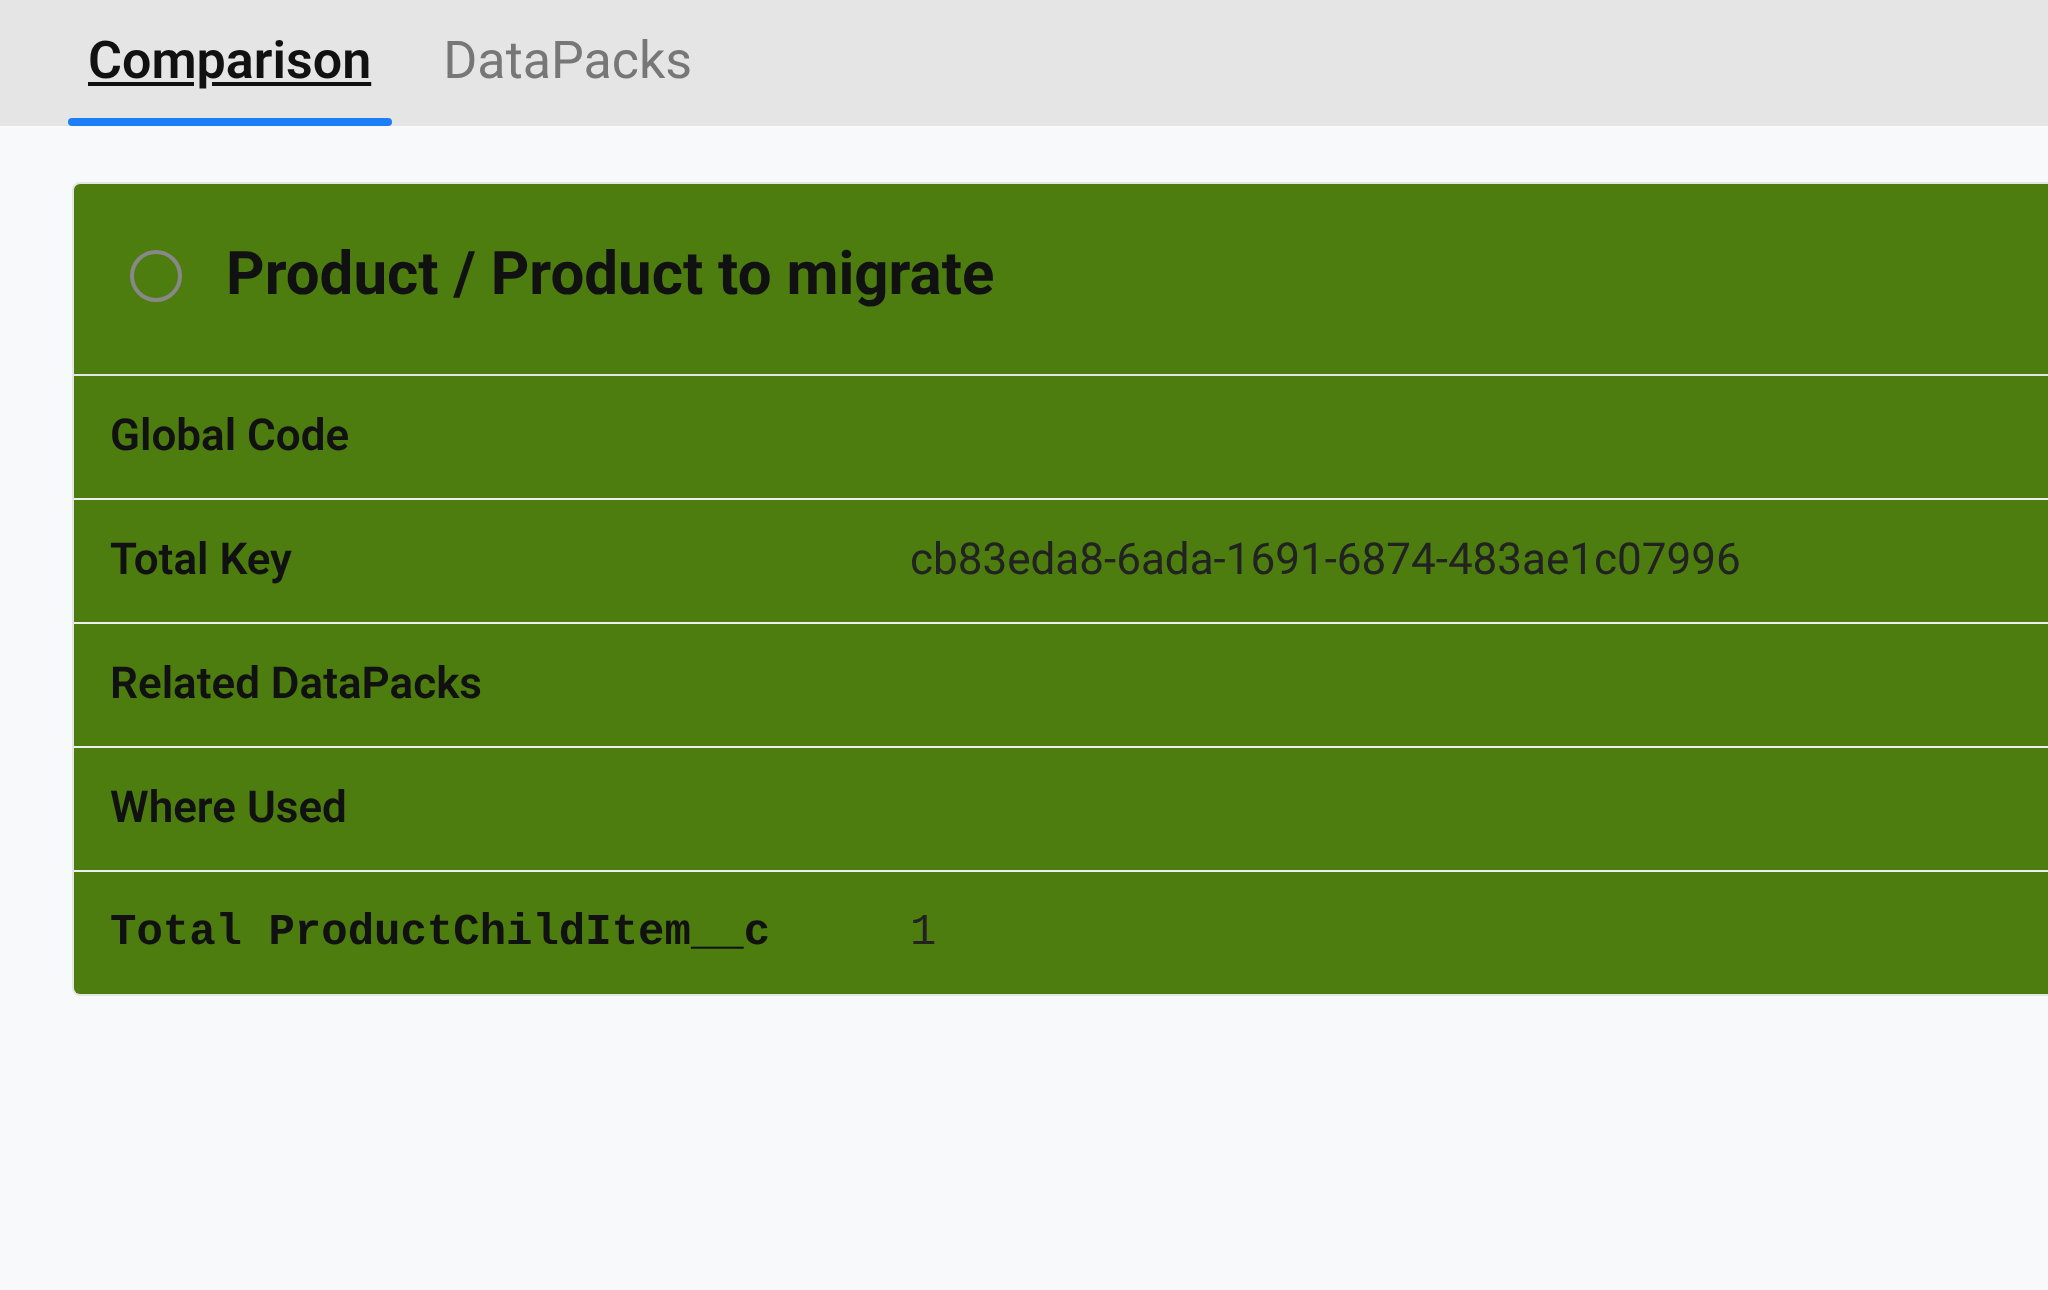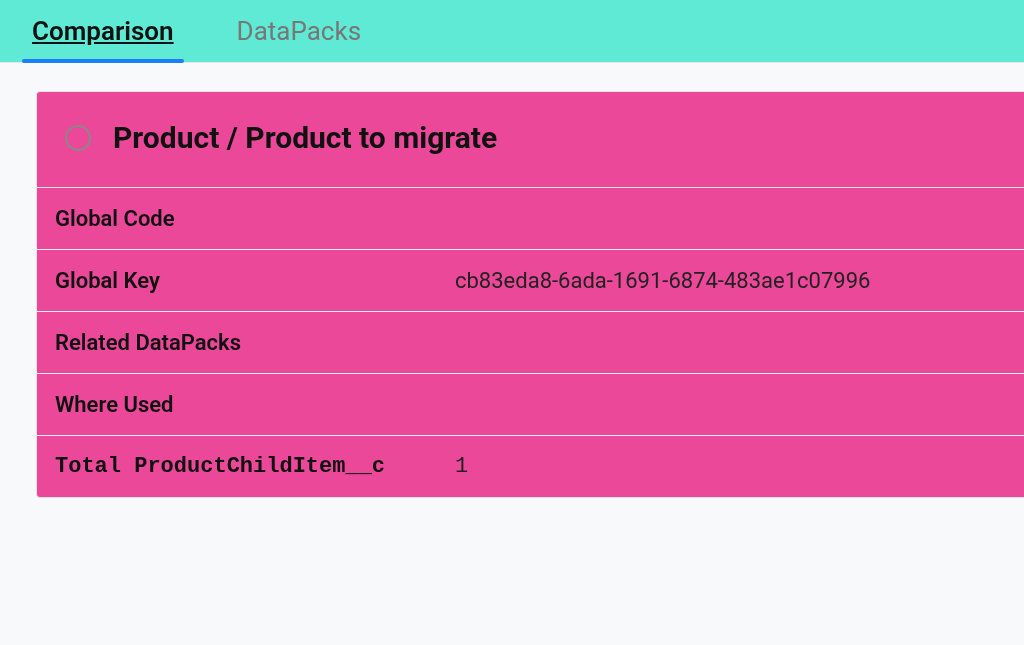--- a/index.html
+++ b/index.html
@@ -9,24 +9,24 @@
     }
     body {
       font-family: -apple-system, BlinkMacSystemFont, "Segoe UI", Roboto, Helvetica, Arial, sans-serif;
       background: #f8f9fb;
       color: #222;
       width: 1024px;
       height: 645px;
       overflow: hidden;
     }
     .tabs {
-      background: #5eead4;
+      background: #e5e5e5;
       display: flex;
-      gap: 63px;
-      padding: 16px 32px 0 32px;
+      gap: 36px;
+      padding: 16px 32px 0 44px;
       border-bottom: 1px solid #e5e5e5;
     }
     .tab {
       font-size: 26px;
       font-weight: 400;
       color: #777;
       padding-bottom: 16px;
       cursor: pointer;
       position: relative;
     }
@@ -42,21 +42,21 @@
       right: -10px;
       bottom: -1px;
       height: 4px;
       background: #1c7ef8;
       border-radius: 2px;
     }
     .content-wrap {
       padding: 28px 0 0 36px;
     }
     .card {
-      background: #ec4899;
+      background: #4d7c0f;
       border: 1px solid #e5e5e5;
       border-right: none;
       border-radius: 4px 0 0 4px;
     }
     .card-header {
       display: flex;
       align-items: center;
       gap: 22px;
       padding: 28px 28px 32px 28px;
       border-bottom: 1px solid #e5e5e5;
@@ -114,21 +114,21 @@
   <div class="card">
     <div class="card-header">
       <div class="radio"></div>
       <div class="title">Product / Product to migrate</div>
     </div>
     <div class="fields">
       <div class="field-row">
         <div class="field-label">Global Code</div>
       </div>
       <div class="field-row">
-        <div class="field-label">Global Key</div>
+        <div class="field-label">Total Key</div>
         <div class="field-value">cb83eda8-6ada-1691-6874-483ae1c07996</div>
       </div>
       <div class="field-row">
         <div class="field-label">Related DataPacks</div>
       </div>
       <div class="field-row">
         <div class="field-label">Where Used</div>
         <div class="field-value"></div>
       </div>
       <div class="field-row">

